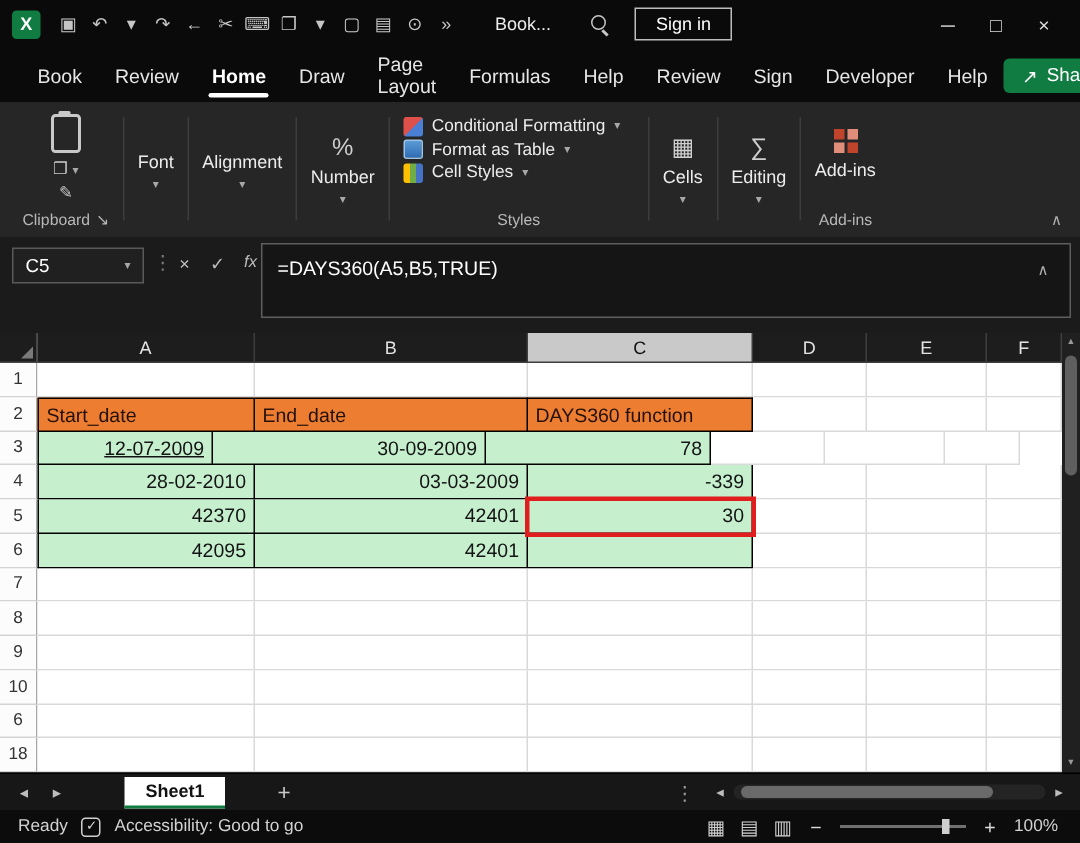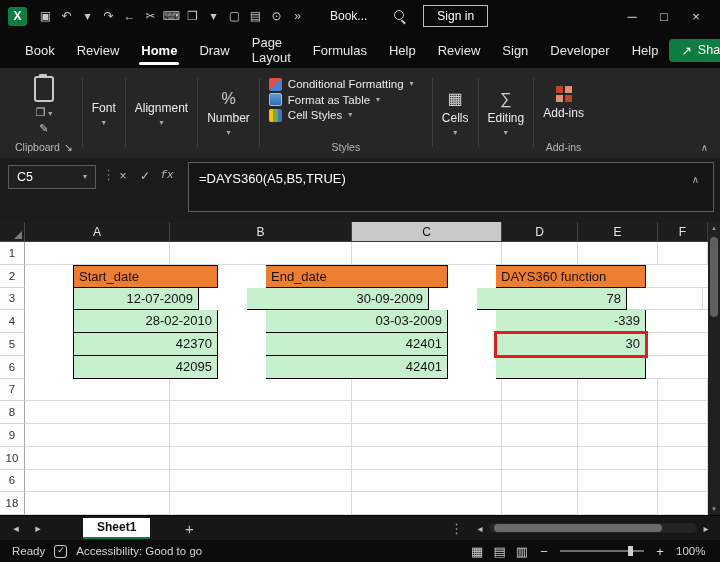--- a/index.html
+++ b/index.html
@@ -64,22 +64,22 @@
   .collapse-ribbon { position:absolute; right:12px; bottom:5px; font-size:10px; color:#b0b0b0; }
 
   
   .formulabar { position:absolute; top:158px; left:0; right:0; height:64px; background:#1b1b1b; }
   .namebox { position:absolute; left:8px; top:7px; width:88px; height:24px; border:1px solid #5a5a5a;
              background:#202020; color:#fff; font-size:12.5px; display:flex; align-items:center;
              justify-content:space-between; padding:0 8px; }
   .fb-dots { position:absolute; left:102px; top:9px; color:#7c7c7c; font-size:13px; }
   .fb-btn { position:absolute; top:11px; font-size:12px; color:#bcbcbc; width:18px; text-align:center; }
   .fb-cancel { left:114px; } .fb-enter { left:136px; }
-  .fb-fx { left:158px; font-style:italic; font-family:Liberation Mono, monospace; font-size:11px; }
-  .fbox { position:absolute; left:188px; right:6px; top:4px; height:50px; border:1px solid #5e5e5e;
+  .fb-fx { left:158px; font-style:italic; font-family:Liberation Sans, sans-serif; font-size:11px; }
+  .fbox { position:absolute; left:174px; right:6px; top:4px; height:50px; border:1px solid #5e5e5e;
           background:#151515; color:#fff; font-size:13px; padding:8px 10px; }
   .fbox-chev { position:absolute; right:14px; top:11px; font-size:10px; color:#b0b0b0; }
 
   
   .gridwrap { position:absolute; top:222px; left:0; width:708px; height:293px; background:#fff; overflow:hidden; }
   .grid-hrow { display:flex; height:20px; }
   .corner { width:25px; flex:0 0 25px; background:#1d1d1d; border-right:1px solid #474747;
             border-bottom:1px solid #474747; position:relative; }
   .corner-tri { position:absolute; right:2px; bottom:2px; width:0; height:0;
                 border-left:8px solid transparent; border-bottom:8px solid #7a7a7a; }
@@ -89,21 +89,21 @@
   .col-hdr.sel { background:#c9c9c9; color:#121212; }
   .grid-row { display:flex; height:22.75px; }
   .row-hdr { width:25px; flex:0 0 25px; background:#fcfcfc; color:#333; font-size:11.5px; display:flex;
              align-items:center; justify-content:center; border-right:1px solid #a8a8a8;
              border-bottom:1px solid #d4d4d4; }
   .cell { height:100%; font-size:13px; color:#141414; line-height:21px; padding:0 5px;
           border-right:1px solid #d9d9d9; border-bottom:1px solid #d9d9d9; overflow:hidden;
           white-space:nowrap; flex-shrink:0; background:#fff; }
   .hdr-cell { background:var(--orange); color:#24120a; }
   .data-cell { background:var(--greenfill); }
-  .bdr { border-right-color:#000; border-bottom-color:#000;margin-left:48px; }
+  .bdr { border-right-color:#000; border-bottom-color:#000; }
   .bt { border-top:1px solid #000; }
   .bl { border-left:1px solid #000; }
   .active-cell { outline:3px solid var(--red); outline-offset:-1px; position:relative; z-index:3; }
 
   .vscroll { position:absolute; top:222px; right:0; width:12px; height:293px; background:#202020;
              display:flex; flex-direction:column; align-items:center; }
   .vscroll .arr { font-size:7px; color:#9a9a9a; height:12px; line-height:12px; }
   .vthumb { width:8px; height:80px; background:#5f5f5f; border-radius:4px; margin-top:3px; }
   .vscroll .arr.bottom { margin-top:auto; }
 
@@ -319,21 +319,21 @@
         <div class="row-hdr">2</div>
         <div class="cell hdr-cell bdr bt bl" style="width: 145px; text-align: left;">Start_date</div>
         <div class="cell hdr-cell bdr bt" style="width: 182px; text-align: left;">End_date</div>
         <div class="cell hdr-cell bdr bt" style="width: 150px; text-align: left;">DAYS360 function</div>
         <div class="cell" style="width: 76px;"></div>
         <div class="cell" style="width: 80px;"></div>
         <div class="cell" style="width: 50px;"></div>
       </div>
       <div class="grid-row">
         <div class="row-hdr">3</div>
-        <div class="cell data-cell bdr bl" style="width: 126px; text-align: right;">12-07-2009</div>
+        <div class="cell data-cell bdr bl" style="width: 117px; text-align: right; text-decoration: underline;">12-07-2009</div>
         <div class="cell data-cell bdr" style="width: 182px; text-align: right;">30-09-2009</div>
         <div class="cell data-cell bdr" style="width: 150px; text-align: right;">78</div>
         <div class="cell" style="width: 76px;"></div>
         <div class="cell" style="width: 80px;"></div>
         <div class="cell" style="width: 50px;"></div>
       </div>
       <div class="grid-row">
         <div class="row-hdr">4</div>
         <div class="cell data-cell bdr bl" style="width: 145px; text-align: right;">28-02-2010</div>
         <div class="cell data-cell bdr" style="width: 182px; text-align: right;">03-03-2009</div>

